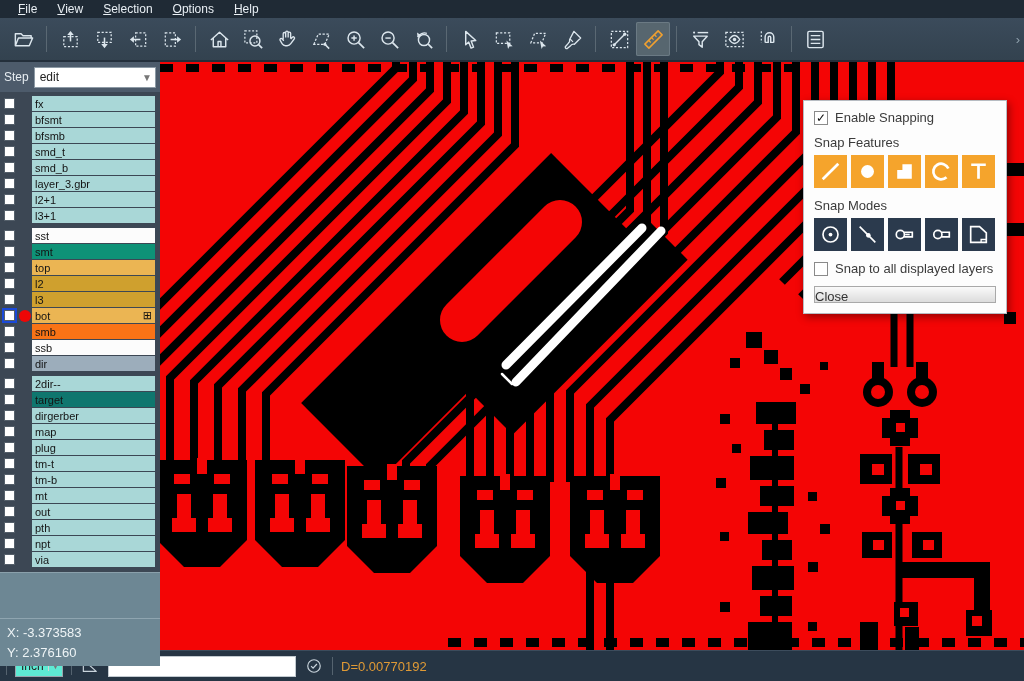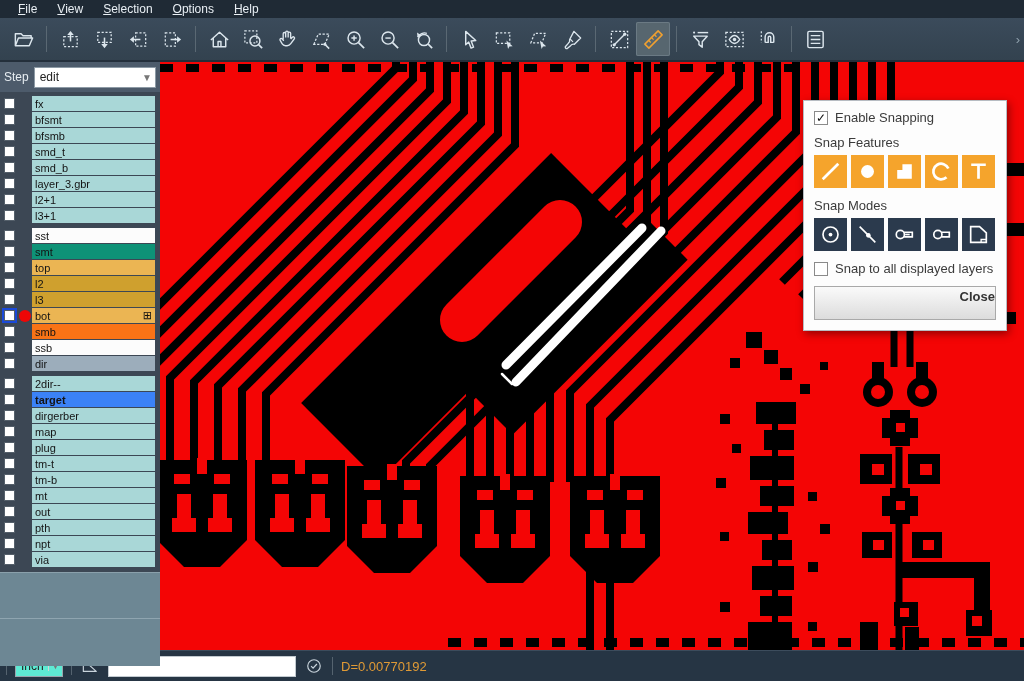--- a/index.html
+++ b/index.html
@@ -74,22 +74,22 @@
   .sd-body { padding:9px 10px 10px 10px; }
   .sd-checkrow { display:flex; align-items:center; gap:7px; margin-bottom:10px; }
   .sd-cb { width:14px; height:14px; background:#fff; border:1px solid #8a8a8a; font-size:12px; line-height:13px;
            text-align:center; color:#111; flex:none; }
   .sd-checklabel { font-size:13px; color:#3b3b3b; }
   .sd-seclabel { font-size:13px; color:#3b3b3b; margin-bottom:5px; }
   .sd-iconrow { display:flex; gap:4px; margin-bottom:10px; }
   .sd-fbtn { width:33px; height:33px; background:#f5a42c; display:flex; align-items:center; justify-content:center; }
   .sd-mbtn { width:33px; height:33px; background:#2b3a4d; display:flex; align-items:center; justify-content:center; }
   .sd-fbtn svg, .sd-mbtn svg { width:25px; height:25px; display:block; }
-  .sd-closebtn { height:34px; width:100%; background:linear-gradient(#fafafa,#dcdcdc); border:1px solid #a9a9a9;
-                 font-size:13px; color:#333; text-align:right; line-height:20px; margin-top:2px;font-weight:bold; }
+  .sd-closebtn { height:17px; width:100%; background:linear-gradient(#fafafa,#dcdcdc); border:1px solid #a9a9a9;
+                 font-size:13px; color:#333; text-align:left; line-height:20px; margin-top:2px; }
 </style>
 </head>
 <body>
 
 <div class="app">
 
   <div class="menubar" id="menubar">
       <div class="menu-item">File</div>
       <div class="menu-item">View</div>
       <div class="menu-item">Selection</div>
@@ -474,21 +474,21 @@
               <div class="ind-cell"></div>
               <div class="label-cell" style="background: rgb(169, 215, 215);">
                 <span class="txt">2dir--</span>
               </div>
             </div>
             <div class="layer-row">
               <div class="cb-cell">
                 <div class="cb"></div>
               </div>
               <div class="ind-cell"></div>
-              <div class="label-cell" style="background: #3b82f6; font-weight: bold;">
+              <div class="label-cell" style="background: #0f766e;">
                 <span class="txt">target</span>
               </div>
             </div>
             <div class="layer-row">
               <div class="cb-cell">
                 <div class="cb"></div>
               </div>
               <div class="ind-cell"></div>
               <div class="label-cell" style="background: rgb(169, 215, 215);">
                 <span class="txt">dirgerber</span>
@@ -572,20 +572,24 @@
               </div>
               <div class="ind-cell"></div>
               <div class="label-cell" style="background: rgb(169, 215, 215);">
                 <span class="txt">via</span>
               </div>
             </div>
           </div>
         </div>
       <div class="coords-panel">
         <div class="coords-sep"></div>
+        <div class="coords-txt">
+          <div>X: -3.373583</div>
+          <div>Y: 2.376160</div>
+        </div>
       </div>
     </div>
 
     <div class="canvas-wrap" id="canvas-wrap">
         <svg width="864" height="588" viewBox="0 0 864 588">
           <rect x="0" y="0" width="864" height="588" fill="#f40505"></rect>
           <polyline points="236,0 236,6 -12,254" fill="none" stroke="#000000" stroke-width="8"></polyline>
           <polyline points="253,0 253,17 -12,282" fill="none" stroke="#000000" stroke-width="8"></polyline>
           <polyline points="270,0 270,28 -12,310" fill="none" stroke="#000000" stroke-width="8"></polyline>
           <polyline points="287,0 287,39 10,316 10,398" fill="none" stroke="#000000" stroke-width="8"></polyline>

